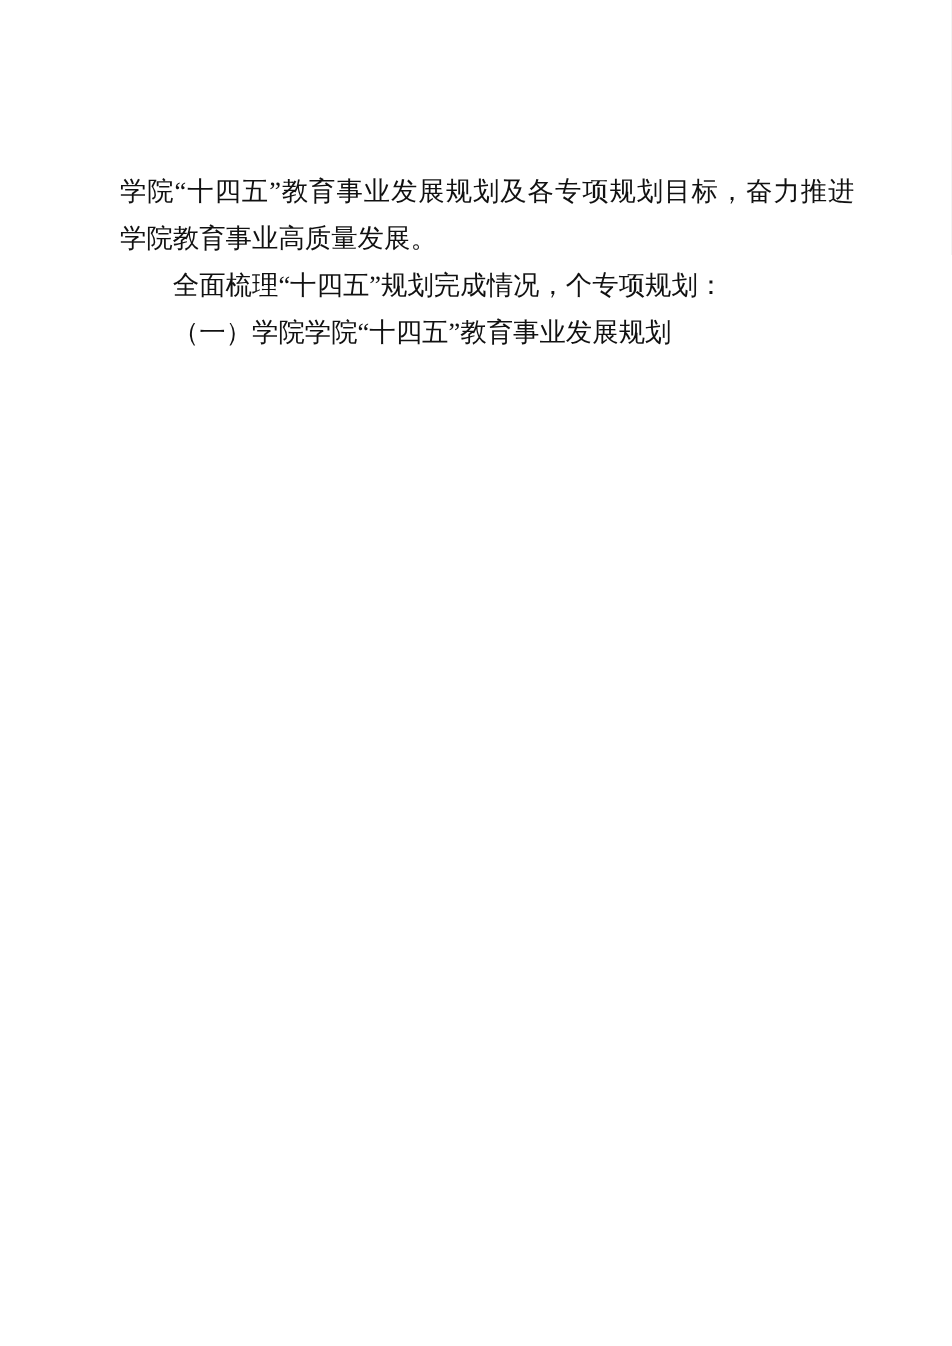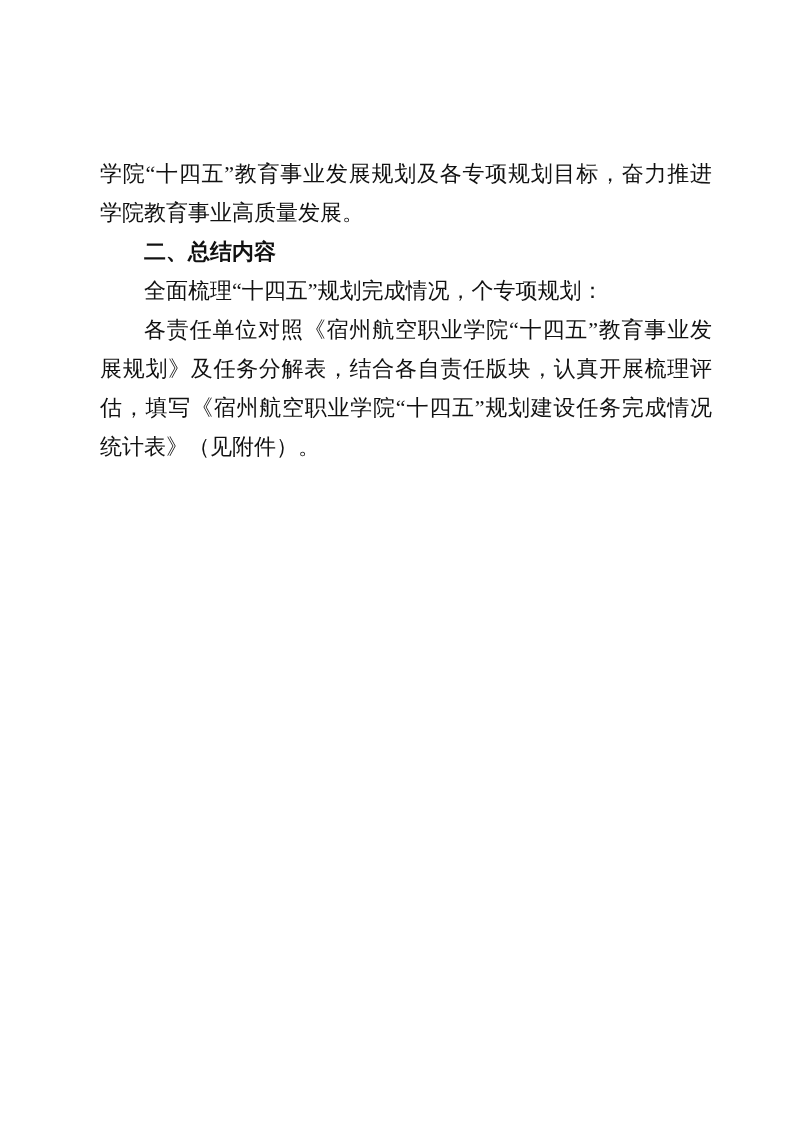--- a/index.html
+++ b/index.html
@@ -26,35 +26,33 @@
     text-align: justify;
     text-justify: inter-ideograph;
     font-family: "Liberation Serif", serif;
   }
   .para {
     margin: 0;
     text-indent: 2em;
   }
   .para.continuation {
     text-indent: 0;
-    margin-top: 14px;
   }
   .para.heading {
     font-weight: bold;
     font-family: "Liberation Sans", sans-serif;
   }
   .run { font: inherit; }
   .run.bold {
     font-weight: bold;
     font-family: "Liberation Sans", sans-serif;
   }
 </style>
 </head>
 <body>
 
 <div class="page">
   <div class="doc-body">
       <p class="para continuation"><span class="run">学院“十四五”教育事业发展规划及各专项规划目标，奋力推进学院教育事业高质量发展。</span></p>
-      <p class="para heading"><span class="run bold">二、总结内容</span></p>
       <p class="para body"><span class="run">全面梳理“十四五”规划完成情况，个专项规划：</span></p>
-      <p class="para body"><span class="run">各责任单位对照《宿州航空职业学院“十四五”教育事业发展规划》及任务分解表，结合各自责任版块，认真开展梳理评估，填写《宿州航空职业学院“十四五”规划建设任务完成情况统计表》（见附件）。</span></p>
+      <p class="para body"><span class="run">（一）学院学院“十四五”教育事业发展规划</span></p>
     </div>
 </div>
 
 </body></html>

